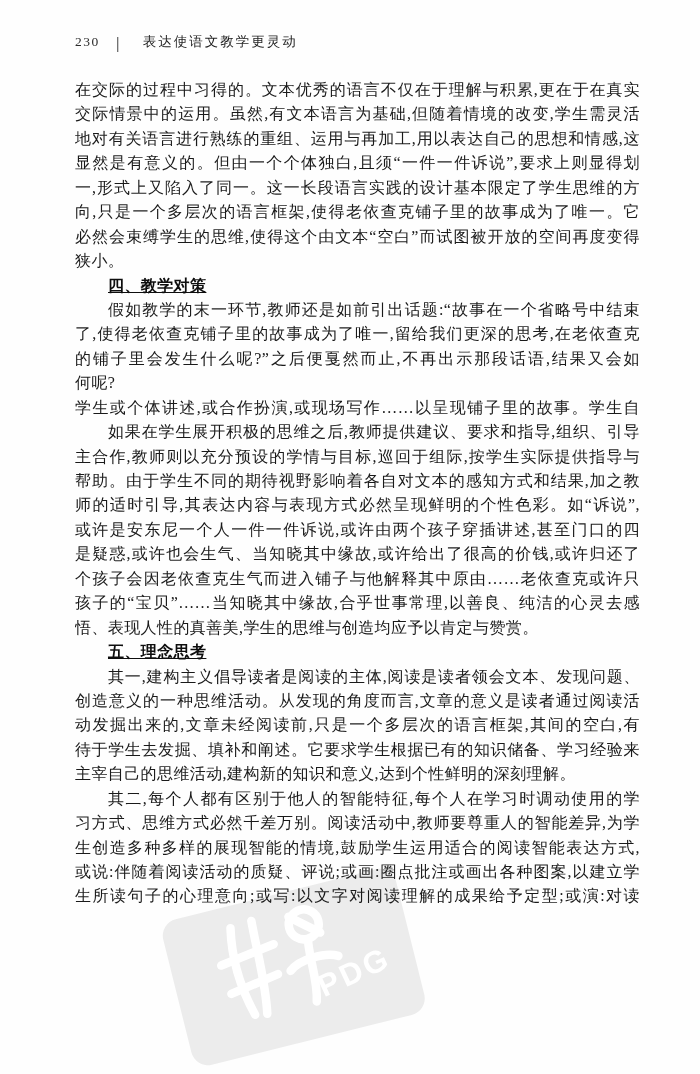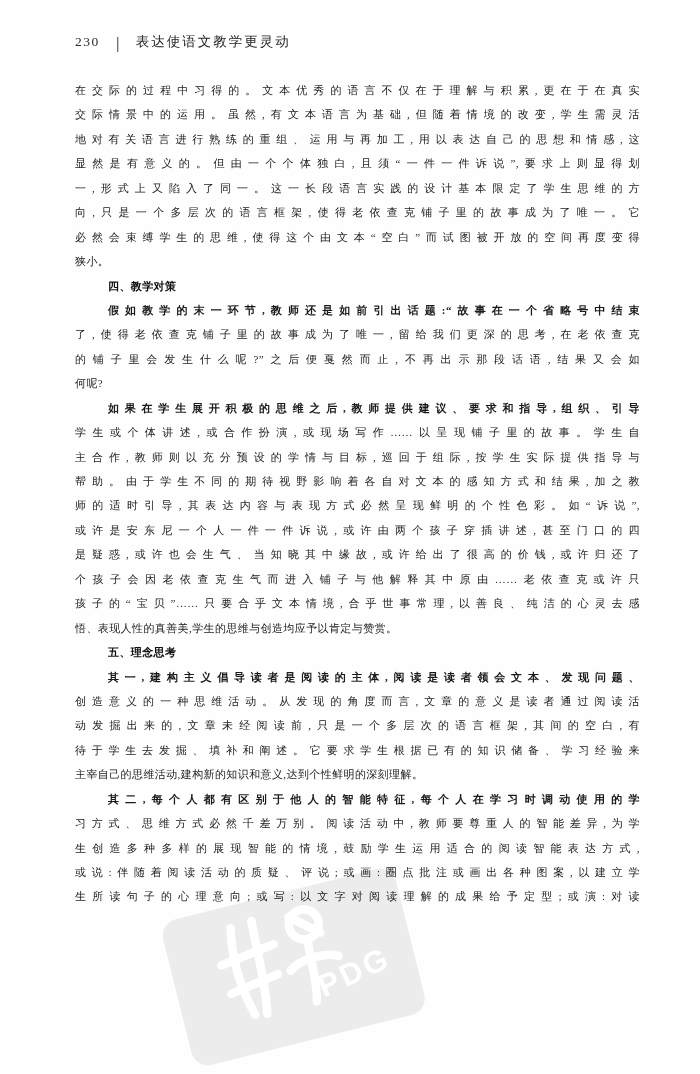--- a/index.html
+++ b/index.html
@@ -18,41 +18,42 @@
   .header {
     position: absolute; left: 75px; top: 33px;
     display: flex; align-items: center; gap: 16px;
     font-size: 13px; color: #2b2b2b;
     z-index: 2;
   }
   .header .num { letter-spacing: 1.5px; font-size: 13.5px; }
   .header .bar { color: #666; font-size: 15px; transform: scaleY(1.1); font-family: "Liberation Sans", sans-serif; }
   .header .title {
     font-family: "Liberation Sans", sans-serif;
-    font-size: 13.5px; letter-spacing: 2px; color: #1e1e1e;
+    font-size: 13.5px; letter-spacing: 2px; color: #1e1e1e; margin-left: 7px;
   }
   .content {
     position: absolute; left: 75px; top: 78px; width: 565px;
     z-index: 2;
   }
   .line {
     height: 24.45px; line-height: 24.45px;
-    font-size: 11px; color: #1a1a1a;
+    font-size: 16px; color: #1a1a1a;
     letter-spacing: 0.4px;
     text-align: justify;
     text-align-last: justify;
     overflow: hidden;
     white-space: normal;
   }
   .line.end { text-align-last: left; }
-  .line.indent { padding-left: 33px; font-weight: bold; }
+  .line.indent { padding-left: 33px; }
   .line.heading {
     font-family: "Liberation Sans", sans-serif;
     font-weight: 700; color: #0e0e0e;
     text-align-last: left;
+    text-decoration: underline;
   }
   .watermark {
     position: absolute; left: 138px; top: 866px;
     z-index: 1;
   }
 </style>
 </head>
 <body>
 
 <div class="page">
@@ -87,29 +88,29 @@
       <div class="line">显然是有意义的。但由一个个体独白,且须“一件一件诉说”,要求上则显得划</div>
       <div class="line">一,形式上又陷入了同一。这一长段语言实践的设计基本限定了学生思维的方</div>
       <div class="line">向,只是一个多层次的语言框架,使得老依查克铺子里的故事成为了唯一。它</div>
       <div class="line">必然会束缚学生的思维,使得这个由文本“空白”而试图被开放的空间再度变得</div>
       <div class="line end">狭小。</div>
       <div class="line heading indent end">四、教学对策</div>
       <div class="line indent">假如教学的末一环节,教师还是如前引出话题:“故事在一个省略号中结束</div>
       <div class="line">了,使得老依查克铺子里的故事成为了唯一,留给我们更深的思考,在老依查克</div>
       <div class="line">的铺子里会发生什么呢?”之后便戛然而止,不再出示那段话语,结果又会如</div>
       <div class="line end">何呢?</div>
+      <div class="line">学生或个体讲述,或合作扮演,或现场写作……以呈现铺子里的故事。学生自</div>
       <div class="line indent">如果在学生展开积极的思维之后,教师提供建议、要求和指导,组织、引导</div>
-      <div class="line">学生或个体讲述,或合作扮演,或现场写作……以呈现铺子里的故事。学生自</div>
       <div class="line">主合作,教师则以充分预设的学情与目标,巡回于组际,按学生实际提供指导与</div>
       <div class="line">帮助。由于学生不同的期待视野影响着各自对文本的感知方式和结果,加之教</div>
       <div class="line">师的适时引导,其表达内容与表现方式必然呈现鲜明的个性色彩。如“诉说”,</div>
       <div class="line">或许是安东尼一个人一件一件诉说,或许由两个孩子穿插讲述,甚至门口的四</div>
       <div class="line">是疑惑,或许也会生气、当知晓其中缘故,或许给出了很高的价钱,或许归还了</div>
       <div class="line">个孩子会因老依查克生气而进入铺子与他解释其中原由……老依查克或许只</div>
-      <div class="line">孩子的“宝贝”……只要合乎文本情境,合乎世事常理,以善良、纯洁的心灵去感</div>
+      <div class="line">孩子的“宝贝”……当知晓其中缘故,合乎世事常理,以善良、纯洁的心灵去感</div>
       <div class="line end">悟、表现人性的真善美,学生的思维与创造均应予以肯定与赞赏。</div>
       <div class="line heading indent end">五、理念思考</div>
       <div class="line indent">其一,建构主义倡导读者是阅读的主体,阅读是读者领会文本、发现问题、</div>
       <div class="line">创造意义的一种思维活动。从发现的角度而言,文章的意义是读者通过阅读活</div>
       <div class="line">动发掘出来的,文章未经阅读前,只是一个多层次的语言框架,其间的空白,有</div>
       <div class="line">待于学生去发掘、填补和阐述。它要求学生根据已有的知识储备、学习经验来</div>
       <div class="line end">主宰自己的思维活动,建构新的知识和意义,达到个性鲜明的深刻理解。</div>
       <div class="line indent">其二,每个人都有区别于他人的智能特征,每个人在学习时调动使用的学</div>
       <div class="line">习方式、思维方式必然千差万别。阅读活动中,教师要尊重人的智能差异,为学</div>
       <div class="line">生创造多种多样的展现智能的情境,鼓励学生运用适合的阅读智能表达方式,</div>

